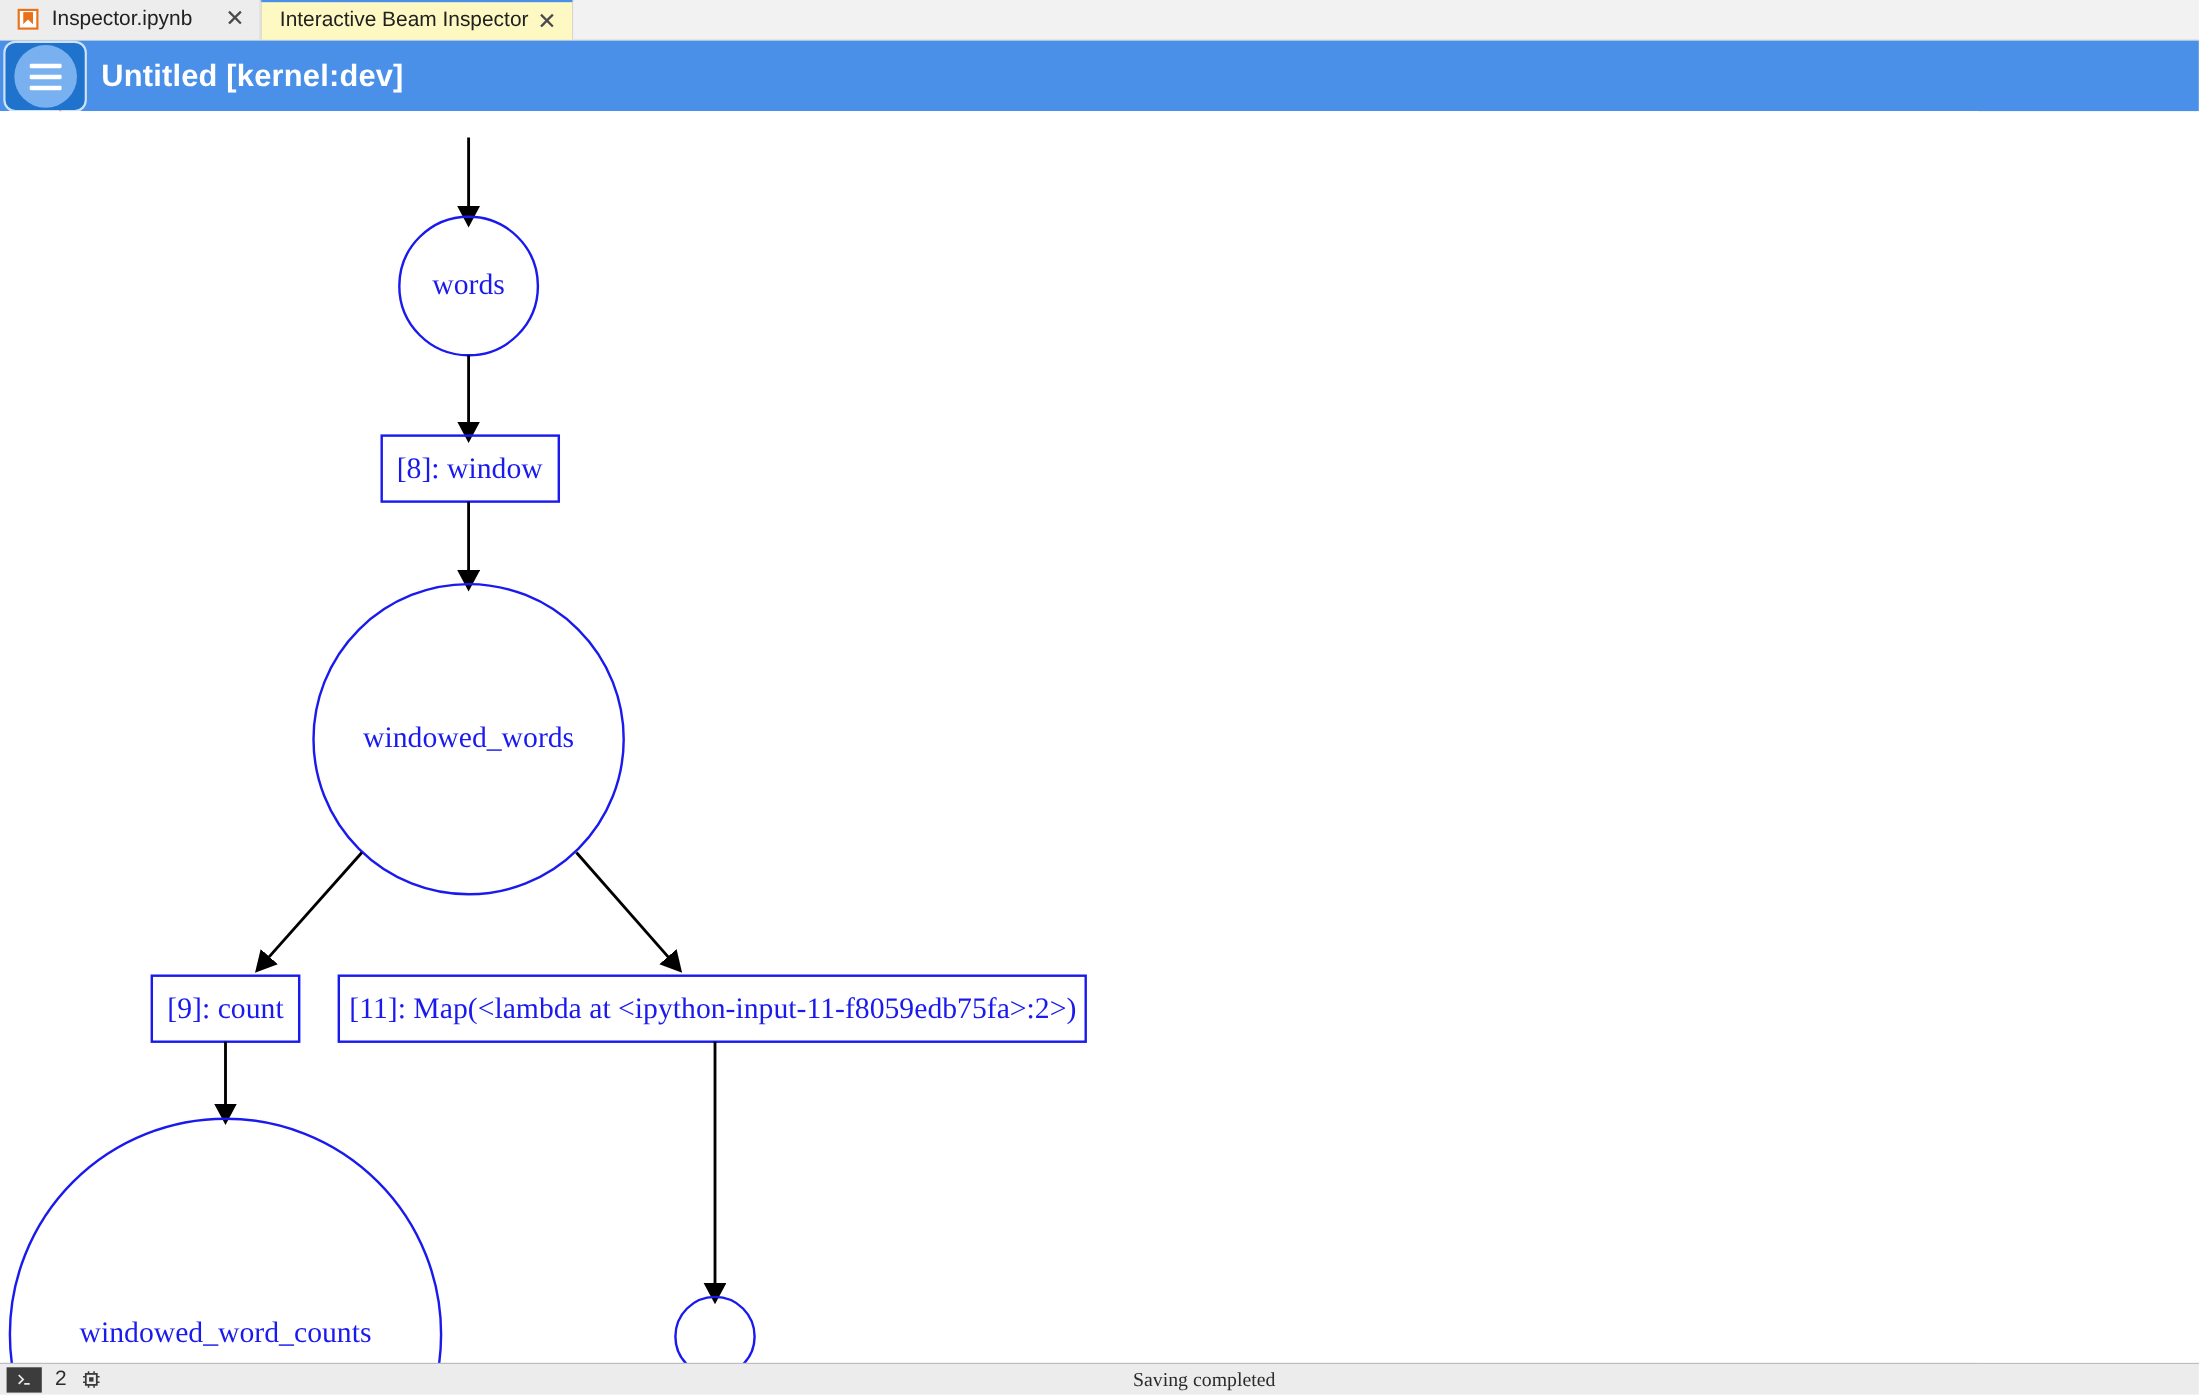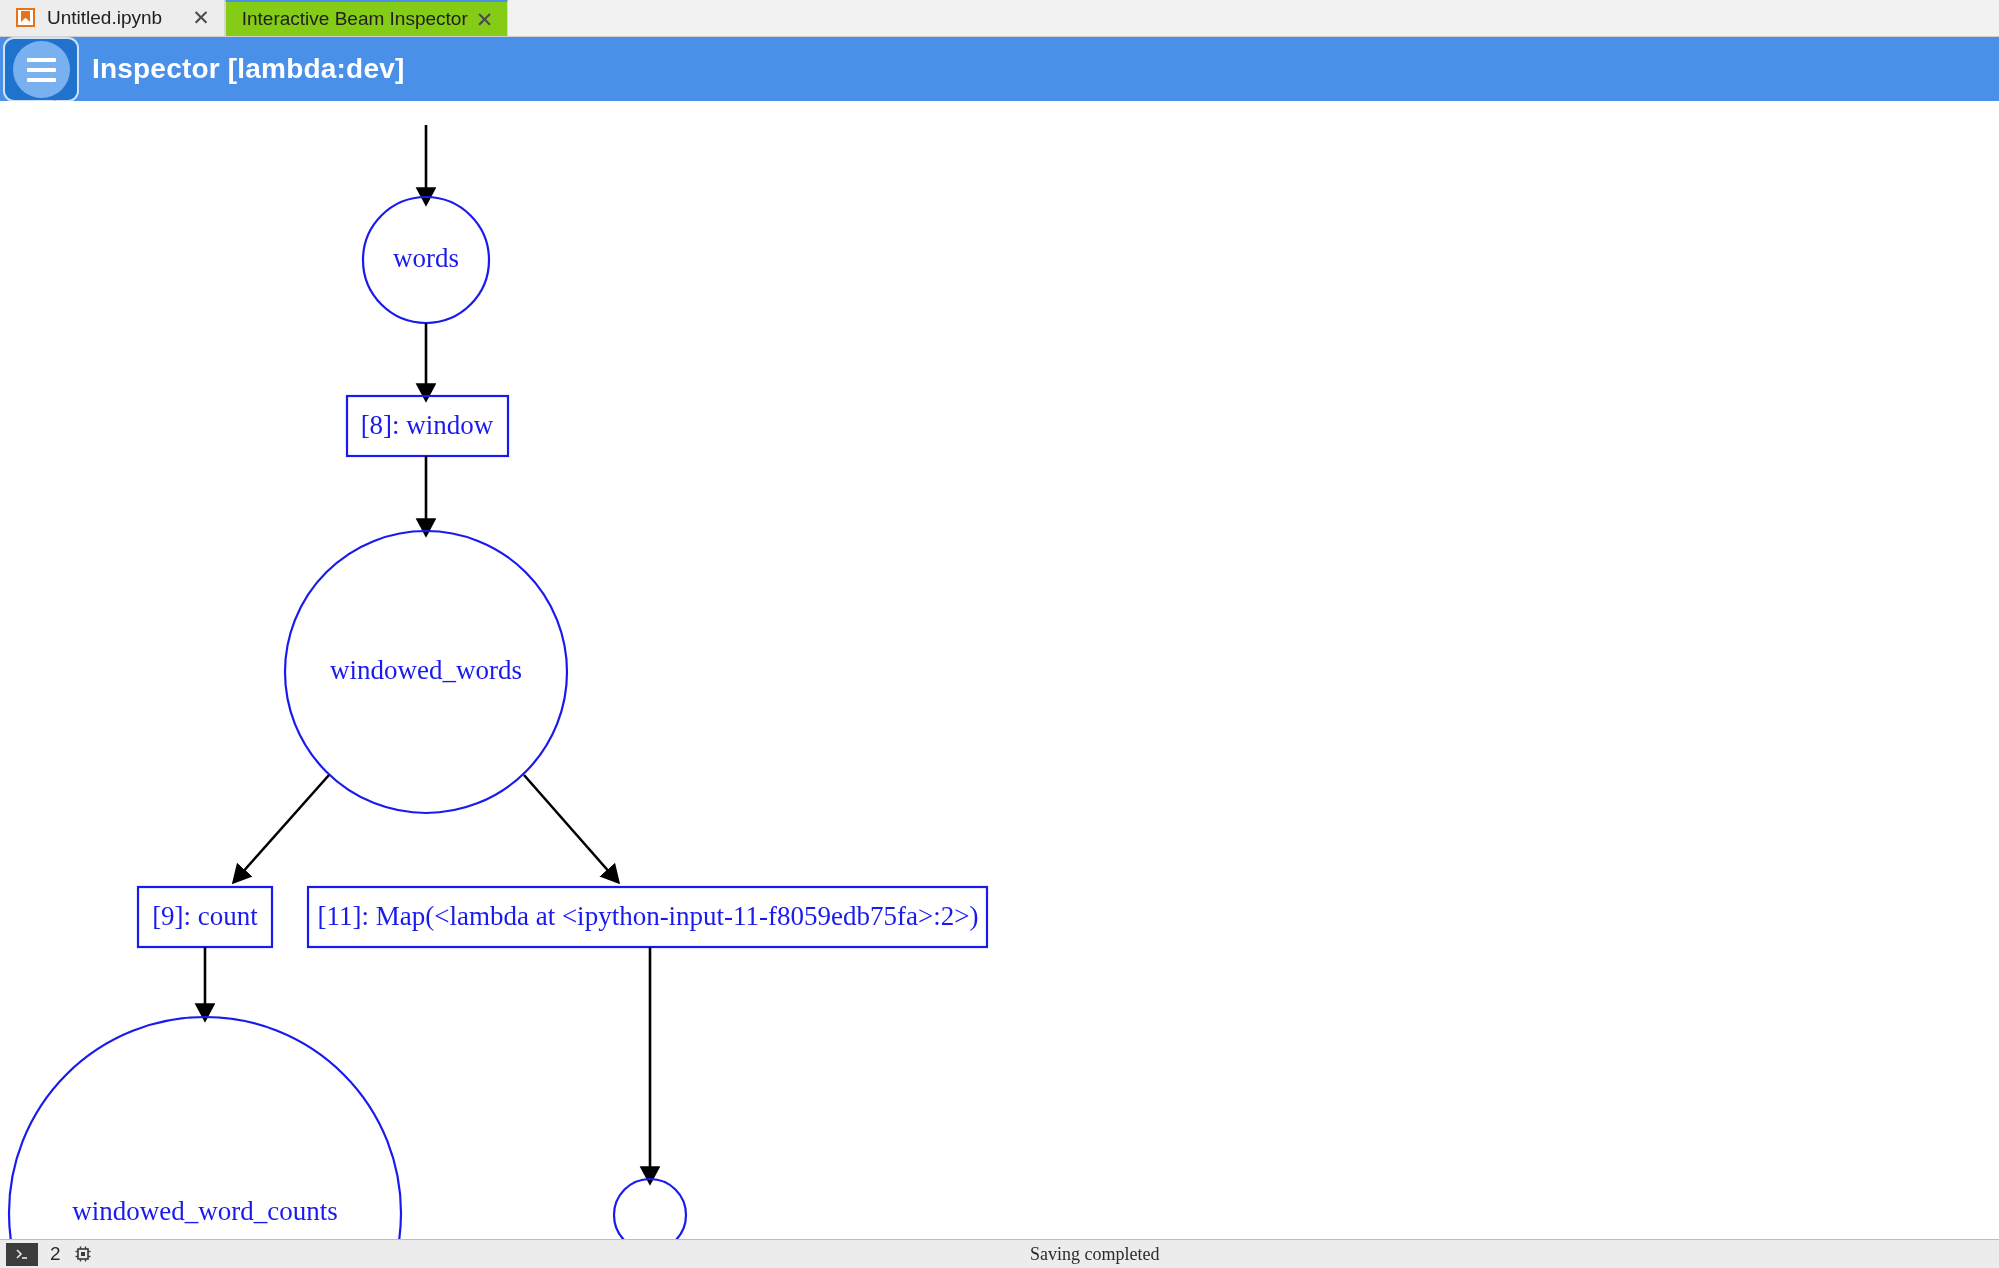--- a/index.html
+++ b/index.html
@@ -34,21 +34,21 @@
     align-items: center;
     padding: 0 14px 0 16px;
     font-size: 19px;
     color: #212121;
     border-right: 1px solid #d6d6d6;
     position: relative;
     background: #ededed;
   }
   .tab.inactive { background: #ededed; }
   .tab.active {
-    background: #84cc16;
+    background: #fef9c3;
     border-top: 3px solid #4a90e8;
     border-left: 1px solid #d6d6d6;
   }
   .tab-icon-nb {
     width: 19px; height: 19px;
     border: 2px solid #e8711a;
     box-sizing: border-box;
     margin-right: 12px;
     position: relative;
     flex: none;
@@ -207,38 +207,38 @@
     white-space: nowrap;
     font-family: Liberation Serif, serif;
   }
 </style>
 </head>
 <body>
 
 <div class="tabbar">
   <div class="tab inactive">
     <span class="tab-icon-nb"></span>
-    <span class="tab-label">Untitled.ipynb</span>
+    <span class="tab-label">Inspector.ipynb</span>
     <span class="tab-close">✕</span>
   </div>
   <div class="tab active">
     <span class="tab-label">Interactive Beam Inspector</span>
     <span class="tab-close">✕</span>
   </div>
 </div>
 
 <div class="header">
   <div class="hamburger-btn">
     <div class="hamburger-circle">
       <span></span>
         <span></span>
         <span></span>
     </div>
   </div>
-  <div class="header-title">Inspector [lambda:dev]</div>
+  <div class="header-title">Untitled [kernel:dev]</div>
 </div>
 
 <div class="annot-layer">
   <svg width="1999" height="1268" style="position:absolute;left:0;top:0;">
     <path d="M 56,101 C 52,112 48,124 46,136 L 60,168" stroke="#e8401f" stroke-width="4" fill="none"></path>
   </svg>
   <div class="annot-label">Toggled</div>
 </div>
 
 <div class="canvas">

